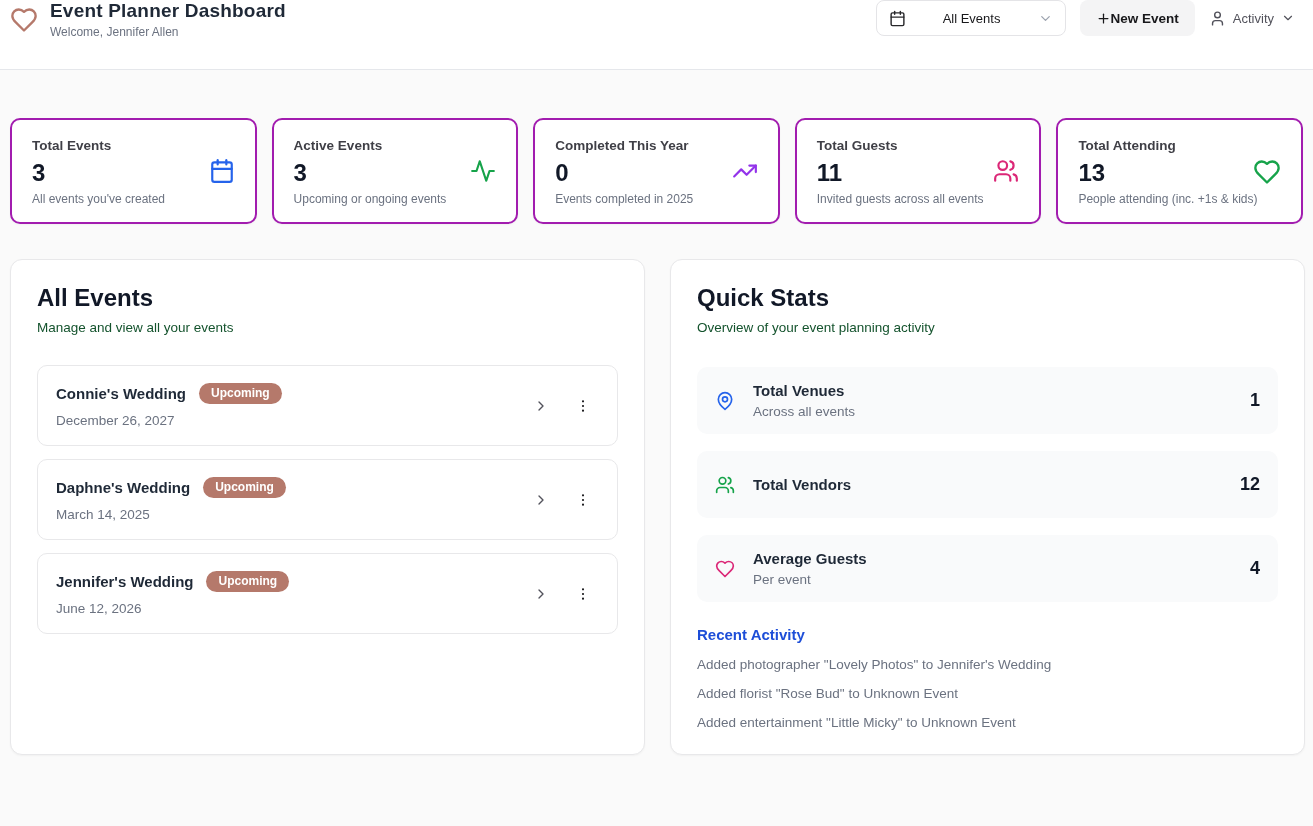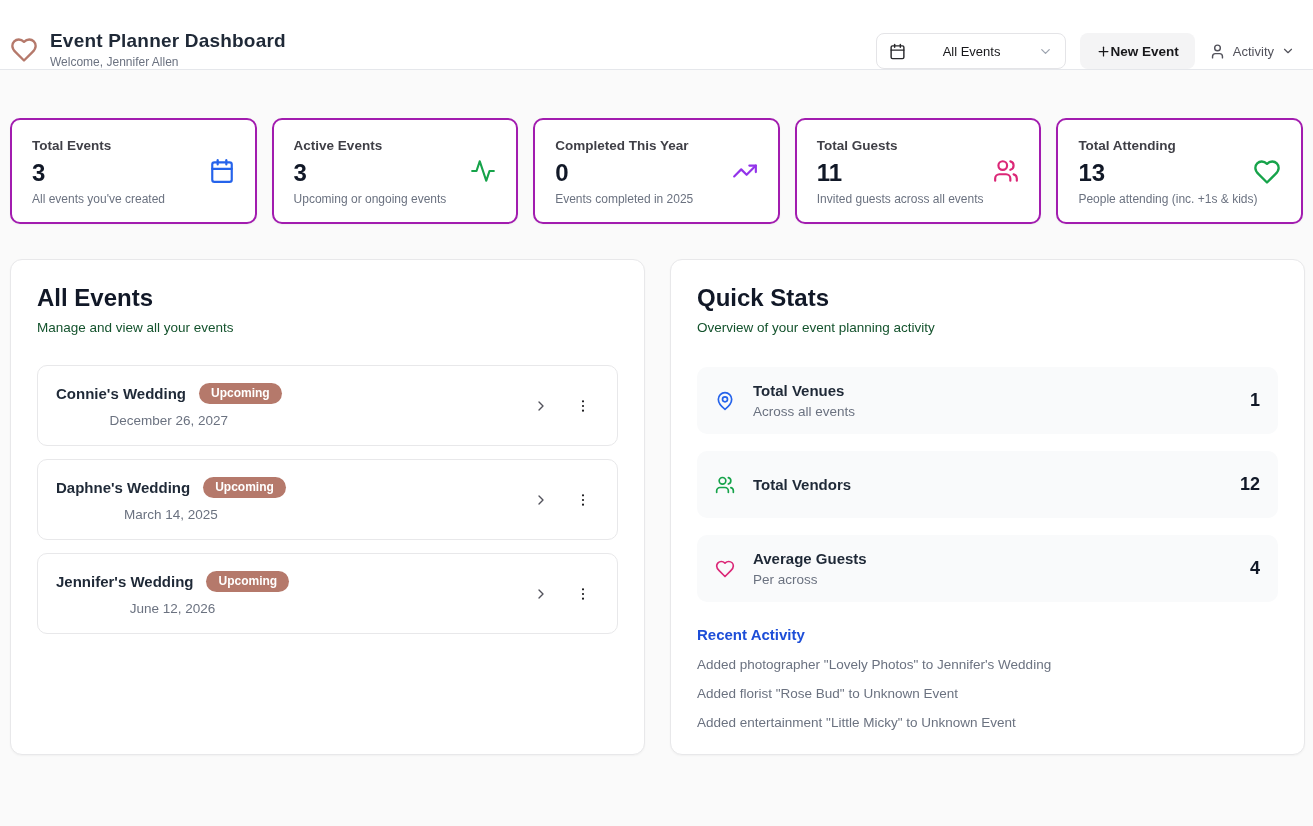--- a/index.html
+++ b/index.html
@@ -13,21 +13,21 @@
     overflow: hidden;
   }
   svg { display: block; }
 
   
   .header {
     height: 70px;
     background: #ffffff;
     border-bottom: 1px solid #e5e7eb;
     display: flex;
-    align-items: flex-end;
+    align-items: flex-start;
     justify-content: space-between;
     padding: 0 18px 0 10px;
   }
   .header-left { display: flex; align-items: center; gap: 12px; }
   .brand-heart { color: #b5796b; }
   .header-titles { display: flex; flex-direction: column; gap: 3px; }
   .app-title { font-size: 19px; font-weight: bold; color: #1f2937; letter-spacing: .2px; }
   .app-subtitle { font-size: 12px; color: #6b7280; }
   .header-right { display: flex; align-items: center; gap: 14px; }
   .event-filter {
@@ -94,21 +94,21 @@
     border: 1px solid #e8e8ea;
     border-radius: 12px;
     box-shadow: 0 1px 2px rgba(0,0,0,.04);
     padding: 24px 26px;
     min-height: 485px;
   }
   .panel-title { font-size: 24px; font-weight: bold; color: #111827; }
   .panel-subtitle { font-size: 13.5px; color: #14532d; margin-top: 8px; }
 
   
-  .event-list { margin-top: 30px; display: flex; flex-direction: column; gap: 13px; text-align: center; }
+  .event-list { margin-top: 30px; display: flex; flex-direction: column; gap: 13px; }
   .event-row {
     border: 1px solid #e8e8ea;
     border-radius: 10px;
     padding: 16px 18px;
     display: flex; align-items: center; justify-content: space-between;
     min-height: 81px;
     background: #fff;
   }
   .event-info { display: flex; flex-direction: column; gap: 9px; }
   .event-name-line { display: flex; align-items: center; gap: 13px; }
@@ -389,21 +389,21 @@
       </div>
 
       <div class="quick-row">
         <span class="quick-icon c-pink">
           <svg width="20" height="20" viewBox="0 0 24 24" fill="none" stroke="currentColor" stroke-width="2" stroke-linecap="round" stroke-linejoin="round">
               <path d="M19 14c1.49-1.46 3-3.21 3-5.5A5.5 5.5 0 0 0 16.5 3c-1.76 0-3 .5-4.5 2-1.5-1.5-2.74-2-4.5-2A5.5 5.5 0 0 0 2 8.5c0 2.3 1.5 4.05 3 5.5l7 7Z"></path>
             </svg>
         </span>
         <div class="quick-texts">
           <span class="quick-title">Average Guests</span>
-          <span class="quick-sub">Per across</span>
+          <span class="quick-sub">Per event</span>
         </div>
         <span class="quick-value">4</span>
       </div>
 
     </div>
 
     <div class="recent">
       <div class="recent-title">Recent Activity</div>
       <div class="recent-items">
         <div class="recent-item">Added photographer "Lovely Photos" to Jennifer's Wedding</div>

